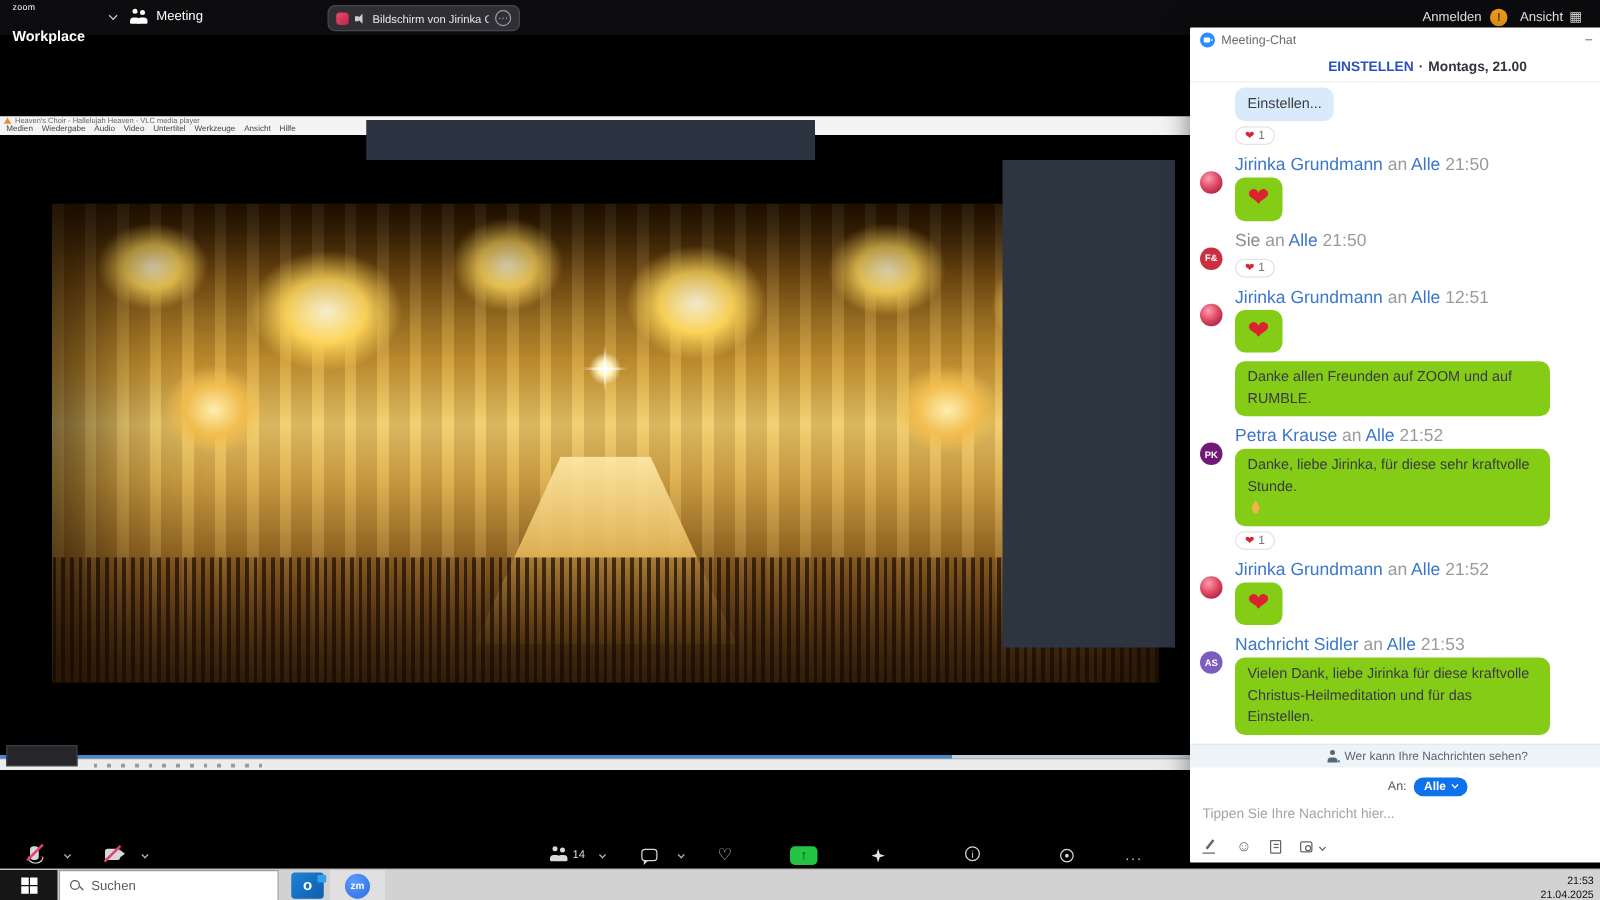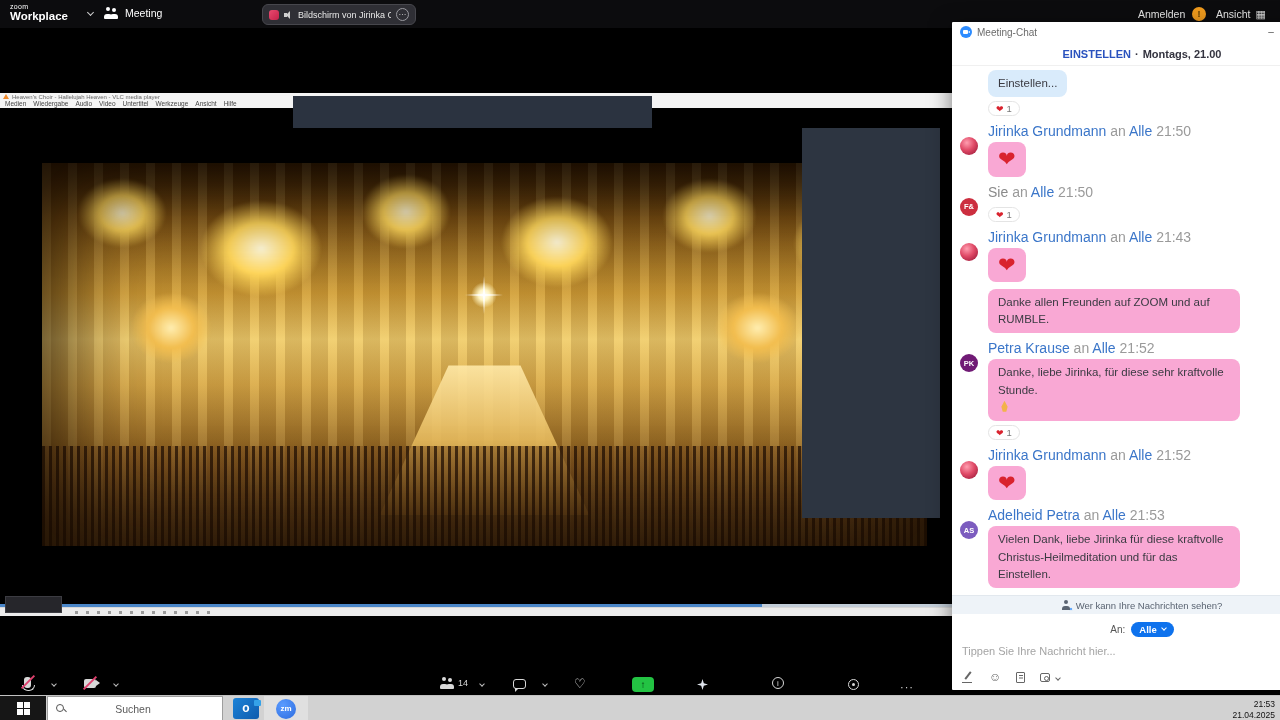--- a/index.html
+++ b/index.html
@@ -3,21 +3,21 @@
 <meta charset="utf-8">
 <style>
   * { margin:0; padding:0; box-sizing:border-box; }
   html,body { width:1280px; height:720px; overflow:hidden; background:#000; }
   body { font-family:"Liberation Sans", sans-serif; position:relative; }
 
   
   .topbar { position:absolute; left:0; top:0; width:1280px; height:28px; background:#0c0c0e; z-index:40; }
   .brand { position:absolute; left:10px; top:3px; color:#fff; line-height:1; }
   .brand .b1 { font-size:7px; letter-spacing:.3px; }
-  .brand .b2 { font-size:11.5px; font-weight:bold; margin-top:1px; }
+  .brand .b2 { font-size:11.5px; font-weight:bold; margin-top:15px; }
   .chev { display:inline-block; width:5px; height:5px; border-right:1.5px solid #cfcfcf; border-bottom:1.5px solid #cfcfcf; transform:rotate(45deg); }
   .brand-chev { position:absolute; left:88px; top:10px; }
   .meeting-tab { position:absolute; left:104px; top:7px; display:flex; align-items:center; gap:6px; color:#fff; font-size:10.5px; }
   .ppl { position:relative; width:15px; height:12px; }
   .ppl::before { content:""; position:absolute; left:2px; top:0; width:4px; height:4px; border-radius:50%; background:#fff; box-shadow:6px 1px 0 #fff; }
   .ppl::after { content:""; position:absolute; left:0; bottom:0; width:8px; height:5px; border-radius:3px 3px 1px 1px; background:#fff; box-shadow:6px 0 0 #fff; }
   .share-pill { position:absolute; left:262px; top:4px; width:154px; height:21px; background:#2f2f35; border:1px solid #47474d; border-radius:6px; display:flex; align-items:center; gap:5px; padding:0 6px; }
   .share-appicon { width:10px; height:10px; border-radius:3px; background:linear-gradient(135deg,#e84a6f,#c4224a); flex:none; }
   .spk { position:relative; width:9px; height:8px; flex:none; }
   .spk::before { content:""; position:absolute; left:0; top:2px; width:3px; height:4px; background:#cfcfcf; }
@@ -115,21 +115,21 @@
   .mh-meta { color:#9a9a9a; }
   .mh-to { color:#3b76c9; }
   .avatar { position:absolute; left:8px; top:1px; width:18px; height:18px; border-radius:50%; color:#fff; font-size:7.5px; font-weight:bold; display:flex; align-items:center; justify-content:center; }
   .avatar.rose { background:radial-gradient(circle at 38% 32%, #ff9eb0 0%, #e04a67 45%, #8e1030 100%); }
   .avatar.fb { background:#cc2e3f; }
   .avatar.pk { background:#701a75; }
   .avatar.as { background:#7c5cbf; }
   .avatar.on-bubble { top:14px; }
   .bubble { display:inline-block; border-radius:8px; padding:5px 10px; font-size:11.5px; color:#3a3a42; line-height:1.5; max-width:252px; }
   .bubble.self { background:#d9ebfb; }
-  .bubble.other { background:#f9a8d4; }
+  .bubble.other { background:#84cc16; }
   .bubble .ln { display:block; }
   .big-heart::before { content:"❤"; color:#d9232e; font-size:21px; line-height:1.1; }
   .rx { display:inline-flex; align-items:center; gap:3px; margin-top:4px; background:#fff; border:1px solid #e4e4e4; border-radius:10px; padding:1px 7px; font-size:9.5px; color:#777; }
   .rx-heart::before { content:"❤"; color:#d9232e; font-size:9px; }
   .emo { display:inline-block; vertical-align:-1px; margin-left:2px; }
   .emo-smile { width:11px; height:11px; border-radius:50%; background:
       radial-gradient(circle at 34% 40%, #4a3000 0 1px, transparent 1.8px),
       radial-gradient(circle at 66% 40%, #4a3000 0 1px, transparent 1.8px), #ffd84d; position:relative; }
   .emo-smile::after { content:""; position:absolute; left:3px; bottom:2px; width:5px; height:2.5px; border-bottom:1px solid #4a3000; border-radius:0 0 4px 4px; }
   .emo-pray { width:9px; height:11px; background:#f3b24a; clip-path:polygon(50% 0,85% 55%,70% 100%,30% 100%,15% 55%); }
@@ -162,21 +162,21 @@
 
   
   .taskbar { position:absolute; left:0; top:695px; width:1280px; height:25px; background:#d2d2d2; border-top:1px solid #c2c2c2; z-index:60; }
   .startbtn { position:absolute; left:0; top:0; width:46px; height:25px; background:#161616; display:flex; align-items:center; justify-content:center; }
   .winlogo { display:grid; grid-template-columns:6px 6px; grid-template-rows:6px 6px; gap:1px; }
   .winlogo i { background:#fdfdfd; }
   .searchbox { position:absolute; left:47px; top:0; width:176px; height:25px; background:#fff; border:1px solid #9e9e9e; display:flex; align-items:center; padding:0 8px; gap:7px; }
   .mag { position:relative; width:10px; height:10px; }
   .mag::before { content:""; position:absolute; left:0; top:0; width:6px; height:6px; border:1.4px solid #555; border-radius:50%; }
   .mag::after { content:""; position:absolute; left:6.5px; top:6.5px; width:4px; height:1.4px; background:#555; transform:rotate(45deg); }
-  .search-input { border:none; outline:none; font-size:10.5px; color:#444; width:120px; background:transparent; font-family:"Liberation Sans",sans-serif;text-align:center; }
+  .search-input { border:none; outline:none; font-size:10.5px; color:#444; width:120px; background:transparent; font-family:"Liberation Sans",sans-serif; }
   .search-input::placeholder { color:#5a5a5a; }
   .tb-outlook { position:absolute; left:233px; top:2px; width:26px; height:21px; border-radius:3px; background:linear-gradient(135deg,#1c83d8,#0f5cad); color:#fff; font-size:12px; font-weight:bold; text-align:center; line-height:20px; }
   .tb-outlook::after { content:""; position:absolute; right:-2px; top:2px; width:7px; height:6px; background:#35a2e8; border-radius:1px; }
   .zm-slot { position:absolute; left:264px; top:0; width:44px; height:25px; background:#e0e0e0; display:flex; align-items:center; justify-content:center; }
   .zm-circle { width:20px; height:20px; border-radius:50%; background:radial-gradient(circle at 35% 30%, #5a9bff, #2d6cdf); color:#fff; font-size:8px; font-weight:bold; display:flex; align-items:center; justify-content:center; }
   .clock { position:absolute; right:5px; top:3px; text-align:right; font-size:8.5px; color:#111; line-height:1.3; }
 </style>
 </head>
 <body>
 
@@ -313,21 +313,21 @@
     <div class="msg">
       <div class="msg-head"><span class="mh-name gray">Sie</span> <span class="mh-meta">an</span> <span class="mh-to">Alle</span> <span class="mh-meta">21:50</span></div>
       <span class="avatar fb on-bubble">F&amp;</span>
       <div><span class="rx">
             <span class="rx-heart"></span>
             <span>1</span>
           </span></div>
     </div>
 
     <div class="msg">
-      <div class="msg-head"><span class="mh-name">Jirinka Grundmann</span> <span class="mh-meta">an</span> <span class="mh-to">Alle</span> <span class="mh-meta">21:43</span></div>
+      <div class="msg-head"><span class="mh-name">Jirinka Grundmann</span> <span class="mh-meta">an</span> <span class="mh-to">Alle</span> <span class="mh-meta">12:51</span></div>
       <span class="avatar rose on-bubble"></span>
       <span class="bubble other"><span class="big-heart"></span></span>
     </div>
 
     <div class="msg">
       <span class="bubble other">Danke allen Freunden auf ZOOM und auf RUMBLE.</span>
     </div>
 
     <div class="msg">
       <div class="msg-head"><span class="mh-name">Petra Krause</span> <span class="mh-meta">an</span> <span class="mh-to">Alle</span> <span class="mh-meta">21:52</span></div>
@@ -339,21 +339,21 @@
           </span></div>
     </div>
 
     <div class="msg">
       <div class="msg-head"><span class="mh-name">Jirinka Grundmann</span> <span class="mh-meta">an</span> <span class="mh-to">Alle</span> <span class="mh-meta">21:52</span></div>
       <span class="avatar rose on-bubble"></span>
       <span class="bubble other"><span class="big-heart"></span></span>
     </div>
 
     <div class="msg">
-      <div class="msg-head"><span class="mh-name">Adelheid Petra</span> <span class="mh-meta">an</span> <span class="mh-to">Alle</span> <span class="mh-meta">21:53</span></div>
+      <div class="msg-head"><span class="mh-name">Nachricht Sidler</span> <span class="mh-meta">an</span> <span class="mh-to">Alle</span> <span class="mh-meta">21:53</span></div>
       <span class="avatar as on-bubble">AS</span>
       <span class="bubble other">Vielen Dank, liebe Jirinka für diese kraftvolle Christus-Heilmeditation und für das Einstellen.</span>
       
     </div>
 
     <div class="scrollbar">
         <div class="scroll-thumb"></div>
       </div>
   </div>
 

